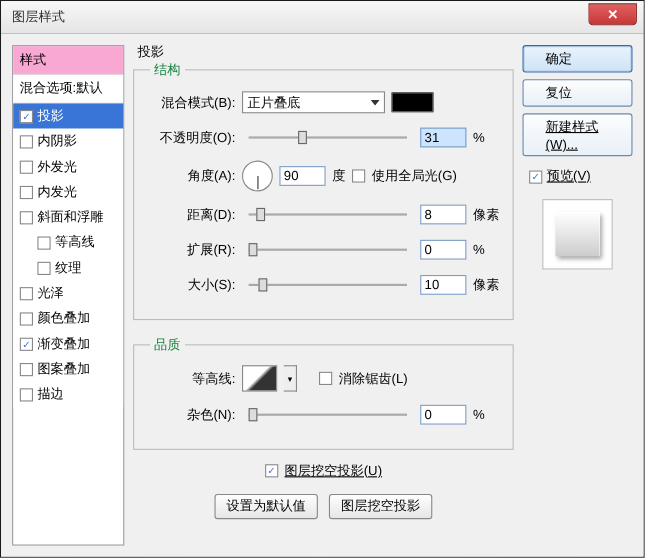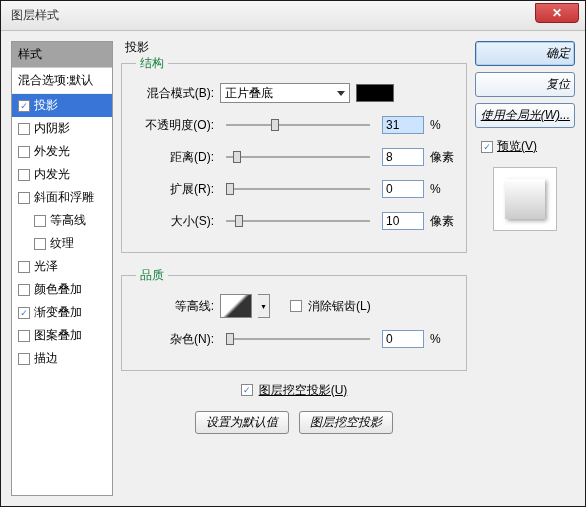--- a/index.html
+++ b/index.html
@@ -3,21 +3,21 @@
 <meta charset="utf-8">
 <style>
 * { box-sizing: border-box; margin: 0; padding: 0; font-family: "Microsoft YaHei", SimSun, sans-serif; font-size: 12px; }
 body { background: linear-gradient(90deg, #2a3a3f, #5a6a6f, #2a3a3f); width: 586px; height: 507px; }
 .window { width: 586px; height: 507px; background: #ececec; border: 1px solid #1a1a1a; position: relative; }
 .titlebar { height: 30px; background: linear-gradient(#f7f7f7, #e5e5e5); border-bottom: 1px solid #c0c0c0; display: flex; align-items: center; padding-left: 10px; position: relative; }
 .titlebar .title { color: #333; }
 .close-btn { position: absolute; right: 6px; top: 2px; width: 44px; height: 20px; background: linear-gradient(#e06060, #c83838); border: 1px solid #8a2020; border-radius: 0 0 4px 4px; color: #fff; display: flex; align-items: center; justify-content: center; font-weight: bold; cursor: pointer; }
 .content { position: absolute; top: 30px; left: 0; right: 0; bottom: 0; background: #f0f0f0; padding: 10px; display: flex; gap: 8px; }
 .sidebar { width: 102px; border: 1px solid #999; background: #fff; }
-.sidebar-header { padding: 4px 6px; border-bottom: 1px solid #ccc; background: #a3a3a3; }
+.sidebar-header { padding: 4px 6px; border-bottom: 1px solid #ccc; background: #f9a8d4; }
 .sidebar-blend { padding: 4px 6px; border-bottom: 1px solid #eee; background: #fff; cursor: pointer; }
 .sidebar-item { padding: 3px 6px; display: flex; align-items: center; gap: 4px; cursor: pointer; background: #fff; }
 .sidebar-item.selected { background: #3875d7; color: #fff; }
 .sidebar-item.indent { padding-left: 22px; }
 .checkbox { width: 12px; height: 12px; border: 1px solid #888; background: #fff; display: inline-flex; align-items: center; justify-content: center; font-size: 9px; color: #3875d7; flex-shrink: 0; }
 .checkbox.checked::before { content: "✓"; }
 .main { flex: 1; position: relative; }
 .main-title { position: absolute; top: -2px; left: 4px; font-weight: normal; }
 fieldset { border: 1px solid #bbb; margin-top: 14px; padding: 10px 10px 10px 14px; position: relative; }
 legend { padding: 0 4px; color: #15803d; }
@@ -27,24 +27,24 @@
 .slider { flex: 1; height: 18px; position: relative; margin: 0 6px; min-width: 80px; }
 .slider-track { position: absolute; top: 8px; left: 0; right: 0; height: 2px; background: #aaa; }
 .slider-thumb { position: absolute; top: 3px; width: 8px; height: 12px; background: #ddd; border: 1px solid #666; }
 .num-input { width: 42px; height: 18px; border: 1px solid #7a9cc6; background: #fff; text-align: left; padding: 0 3px; }
 .num-input.hl { background: #cde4ff; }
 .unit { width: 26px; }
 .angle-dial { width: 28px; height: 28px; border: 1px solid #888; border-radius: 50%; background: #fff; position: relative; display: inline-block; }
 .angle-dial::after { content: ""; position: absolute; left: 50%; top: 50%; width: 1px; height: 12px; background: #333; transform-origin: top; transform: rotate(0deg); }
 .contour-swatch { width: 32px; height: 24px; border: 1px solid #888; background: linear-gradient(135deg, #fff 0%, #fff 45%, #333 55%, #333 100%); position: relative; }
 .contour-dd { width: 12px; height: 24px; border: 1px solid #888; border-left: none; background: #eee; display: inline-flex; align-items: center; justify-content: center; font-size: 8px; }
-.btn-row { display: flex; gap: 10px; justify-content: center; margin-top: 10px; font-style: italic; }
+.btn-row { display: flex; gap: 10px; justify-content: center; margin-top: 10px; }
 .btn { padding: 2px 10px; border: 1px solid #888; background: linear-gradient(#fefefe, #e6e6e6); border-radius: 3px; cursor: pointer; min-width: 80px; text-align: center; }
 .rightcol { width: 100px; display: flex; flex-direction: column; gap: 6px; align-items: stretch; }
-.rbtn { padding: 3px 4px; border: 1px solid #6a8ab0; background: linear-gradient(#fdfdfd, #e8f0f8); border-radius: 3px; cursor: pointer; text-align: right; font-style: italic; }
+.rbtn { padding: 3px 20px; border: 1px solid #6a8ab0; background: linear-gradient(#fdfdfd, #e8f0f8); border-radius: 3px; cursor: pointer; text-align: left; }
 .rbtn.primary { border: 1px solid #3a6aa0; background: linear-gradient(#eaf3fc, #cfe3f6); font-weight: normal; box-shadow: 0 0 0 1px #aed0ee inset; }
 .preview-check { display: flex; align-items: center; gap: 4px; margin-top: 4px; padding-left: 6px; }
 .preview-box { width: 64px; height: 64px; border: 1px solid #bbb; background: #fff; margin: 6px auto 0; display: flex; align-items: center; justify-content: center; }
 .preview-inner { width: 40px; height: 40px; background: linear-gradient(#fff, #ccc); box-shadow: 2px 2px 4px rgba(0,0,0,.35); }
 .ul { text-decoration: underline; }
 .dd-arrow { display:inline-block; width:0; height:0; border-left:4px solid transparent; border-right:4px solid transparent; border-top:5px solid #333; margin-left:4px; vertical-align: middle;}
 </style>
 </head>
 <body>
 
@@ -130,20 +130,28 @@
         <div class="row">
           <span class="row-label">不透明度(O):</span>
           <div class="slider">
               <div class="slider-track"></div>
               <div class="slider-thumb" style="left:31%"></div>
             </div>
           <input class="num-input hl" value="31" style="">
           <span class="unit">%</span>
         </div>
 
+        <div class="row">
+          <span class="row-label">角度(A):</span>
+          <span class="angle-dial"></span>
+          <input class="num-input" value="90" style="">
+          <span>度</span>
+          <span class="checkbox"></span>
+          <span>使用全局光(G)</span>
+        </div>
 
         <div class="row">
           <span class="row-label">距离(D):</span>
           <div class="slider">
               <div class="slider-track"></div>
               <div class="slider-thumb" style="left:5%"></div>
             </div>
           <input class="num-input" value="8" style="">
           <span class="unit">像素</span>
         </div>
@@ -196,21 +204,21 @@
       </div>
       <div class="btn-row">
         <div class="btn">设置为默认值</div>
         <div class="btn">图层挖空投影</div>
       </div>
     </div>
 
     <div class="rightcol">
       <div class="rbtn primary">确定</div>
       <div class="rbtn">复位</div>
-      <div class="rbtn"><span class="ul">使用全局光(W)...</span></div>
+      <div class="rbtn"><span class="ul">新建样式(W)...</span></div>
       <div class="preview-check">
         <span class="checkbox checked"></span>
         <span class="ul">预览(V)</span>
       </div>
       <div class="preview-box">
         <div class="preview-inner"></div>
       </div>
     </div>
 
   </div>

